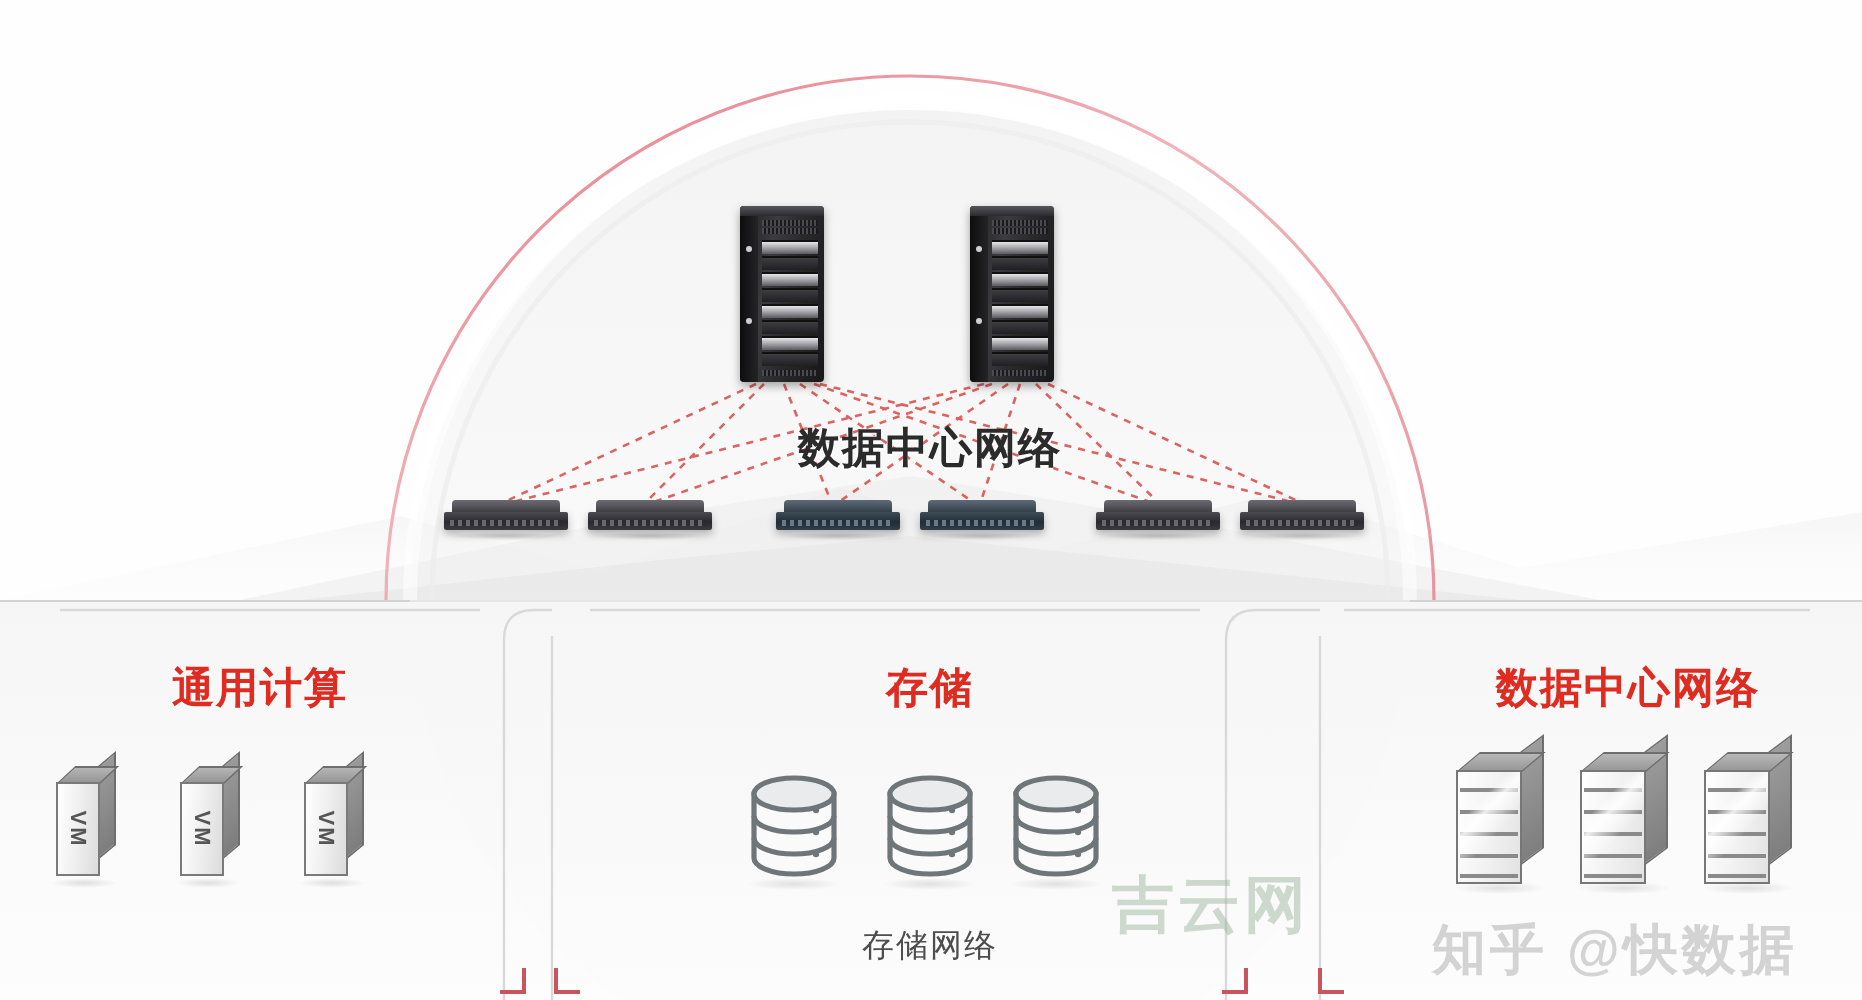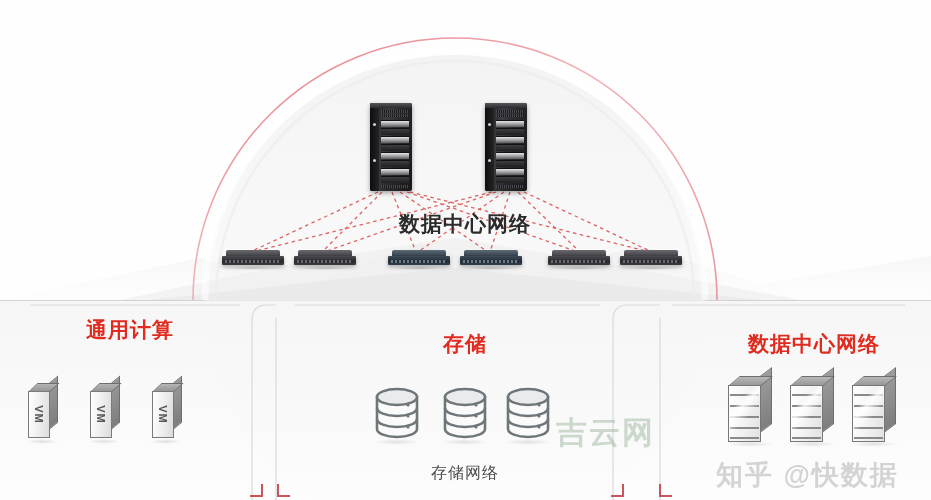--- a/index.html
+++ b/index.html
@@ -301,21 +301,21 @@
   <div class="switch" style="left:620px;top:250px;width:62px;height:20px;">
     <div class="sw-top"></div>
     <div class="sw-face">
         <div class="sw-ports"></div>
       </div>
     <div class="sw-shadow"></div>
   </div>
 
   <div class="center-label" style="left:375px;top:210px;width:180px;">数据中心网络</div>
 
-  <div class="zone-title" style="left:38px;top:316px;width:184px;">通用计算</div>
+  <div class="zone-title" style="left:38px;top:330px;width:184px;">通用计算</div>
   <div class="zone-title" style="left:373px;top:330px;width:184px;">存储</div>
   <div class="zone-title" style="left:722px;top:330px;width:184px;">数据中心网络</div>
 
   <div class="zone-caption" style="left:373px;top:463px;width:184px;text-align:center;">存储网络</div>
 
   <div class="vm" style="left:28px;top:383px;">
     <div class="vm-side"></div>
     <div class="vm-topf"></div>
     <div class="vm-front"></div>
     <div class="vm-text">VM</div>
@@ -415,16 +415,16 @@
       <i style="top:6px;"></i>
         <i style="top:17px;"></i>
         <i style="top:28px;"></i>
         <i style="top:39px;"></i>
         <i style="top:49px;"></i>
     </div>
     <div class="rk-gloss"></div>
     <div class="rack-shadow"></div>
   </div>
 
-  <div class="wm wm-green" style="left:556px;top:412px;font-family:Liberation Mono, monospace;">吉云网</div>
+  <div class="wm wm-green" style="left:556px;top:432px;font-family:Liberation Mono, monospace;">吉云网</div>
   <div class="wm wm-gray" style="left:716px;top:429px;">知乎 @快数据</div>
 
 </div>
 
 </body></html>

